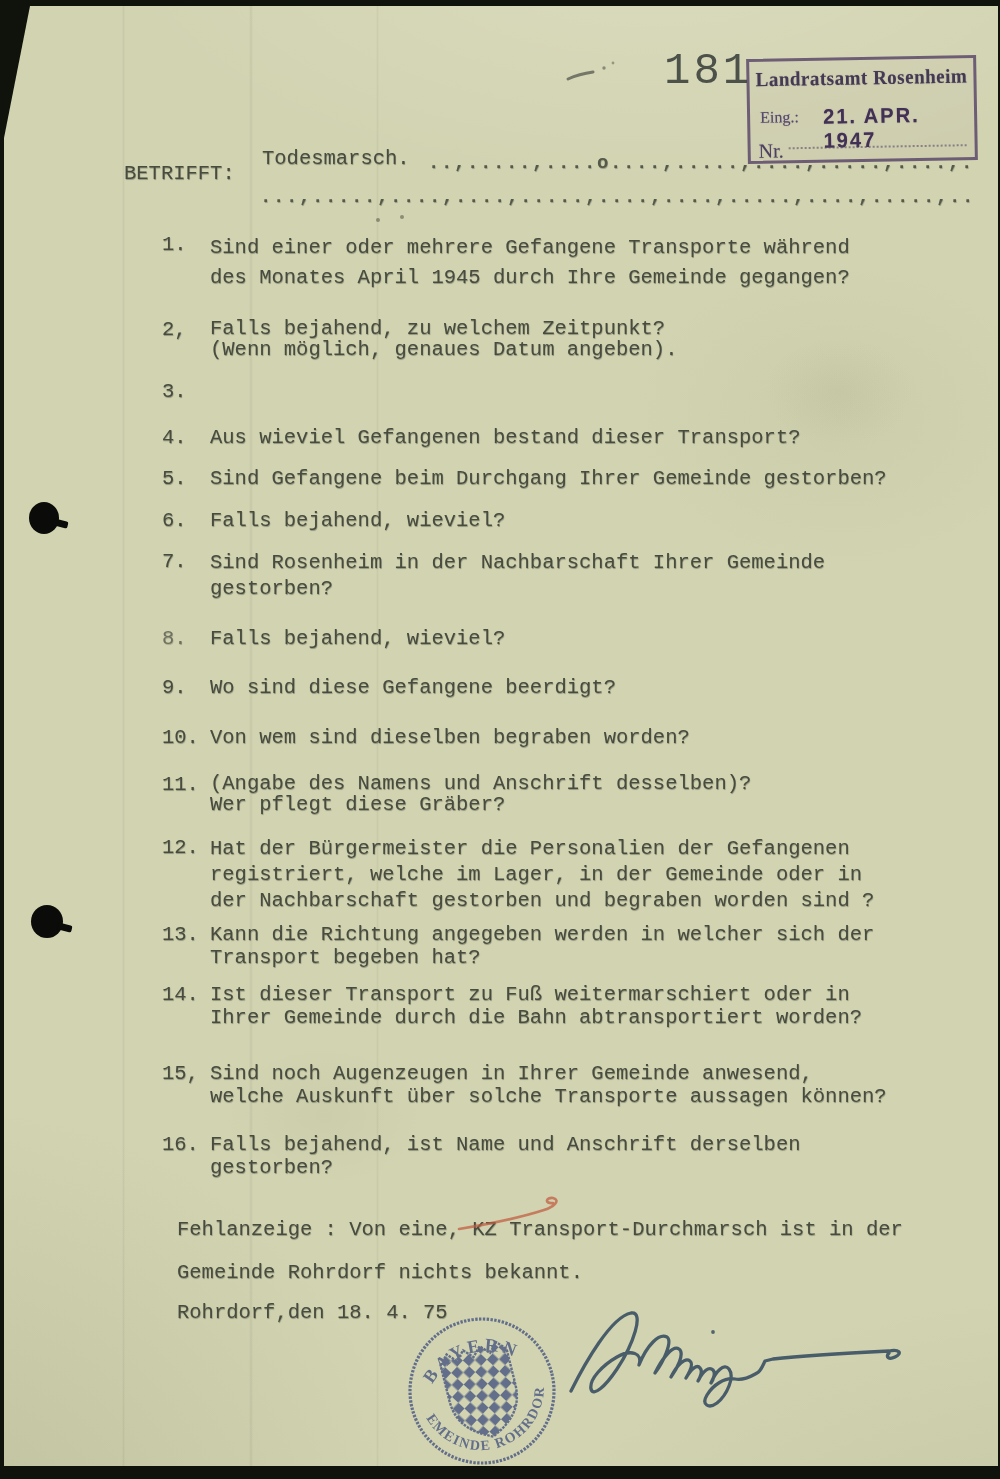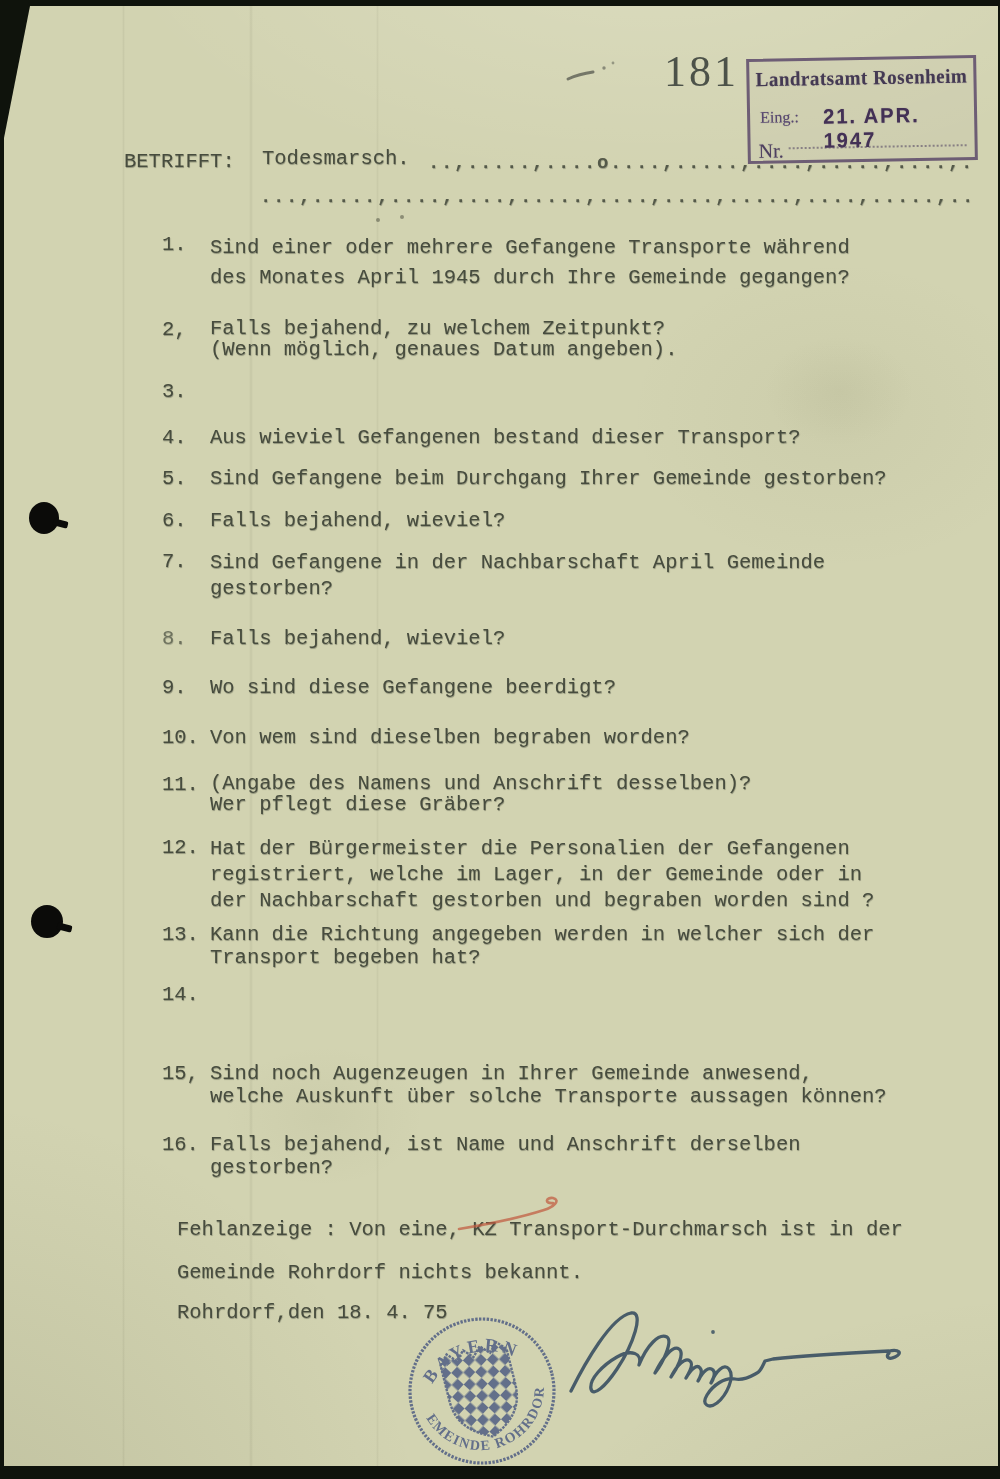--- a/index.html
+++ b/index.html
@@ -23,39 +23,39 @@
 
   .tw{font-family:"Liberation Mono",monospace;font-size:20.5px;color:#474c3e;
       text-shadow:.5px .5px .7px rgba(71,76,62,.45);white-space:nowrap;}
 
   .hole{position:absolute;background:#0b0b09;border-radius:50%;}
   .hole-top{left:25px;top:496px;width:30px;height:32px;}
   .hole-bottom{left:27px;top:899px;width:32px;height:33px;}
   .hole::after{content:'';position:absolute;right:-9px;bottom:7px;width:15px;height:7px;
       background:#0b0b09;border-radius:2px;transform:rotate(14deg);}
 
-  .pagenum{position:absolute;left:660px;top:40px;font-family:Liberation Serif, serif;
+  .pagenum{position:absolute;left:660px;top:40px;font-family:Liberation Mono, monospace;
       font-size:44px;letter-spacing:3px;color:#3a403a;opacity:.88;}
 
   .rstamp{position:absolute;left:743px;top:51px;width:224px;height:99px;
       border:3px solid rgba(82,62,100,.78);transform:rotate(-1deg);
       color:#4a3c5c;background:rgba(120,90,140,.04);
       text-shadow:0 0 1px rgba(82,62,100,.5);}
   .rstamp .office{margin-top:7px;text-align:center;font-family:"Liberation Serif",serif;
       font-weight:bold;font-size:19px;letter-spacing:.5px;color:#443a53;transform:scaleY(1.06);}
   .rstamp .eing{position:absolute;left:10px;top:47px;font-family:"Liberation Serif",serif;
       font-size:16px;color:#574870;}
   .rstamp .rdate{position:absolute;left:70px;top:44px;font-family:"Liberation Sans",sans-serif;
       font-weight:bold;font-size:21px;letter-spacing:2px;color:#433155;transform:scaleX(.96);}
   .rstamp .nr{position:absolute;left:8px;top:78px;font-family:"Liberation Serif",serif;
       font-size:20px;color:#4e4060;}
   .rstamp .nrdots{position:absolute;left:38px;top:86px;width:178px;height:0;
       border-bottom:2px dotted rgba(78,64,96,.55);}
 
-  .subject-label{position:absolute;left:120px;top:144px;}
+  .subject-label{position:absolute;left:120px;top:156px;}
   .subject-value{position:absolute;left:258px;top:141px;}
   .dots{position:absolute;overflow:hidden;font-weight:bold;font-size:19px;
       letter-spacing:1.6px;opacity:.9;}
   .d1{left:424px;top:146px;width:542px;}
   .d2{left:256px;top:180px;width:712px;}
   .speck{position:absolute;width:4px;height:4px;border-radius:50%;background:rgba(70,72,58,.5);}
 
   .qrow{position:absolute;left:158px;width:820px;}
   .qno{position:absolute;left:0;top:0;}
   .qtext{margin-left:48px;}
@@ -136,21 +136,21 @@
     </div>
     <div class="qrow tw" style="top:503px">
       <span class="qno">6.</span>
       <div class="qtext">
         <div class="qline">Falls bejahend, wieviel?</div>
       </div>
     </div>
     <div class="qrow tw lh26" style="top:544px">
       <span class="qno">7.</span>
       <div class="qtext">
-        <div class="qline">Sind Gefangene in der Nachbarschaft April Gemeinde</div>
+        <div class="qline">Sind Rosenheim in der Nachbarschaft Ihrer Gemeinde</div>
         <div class="qline">gestorben?</div>
       </div>
     </div>
     <div class="qrow tw" style="top:621px">
       <span class="qno faded">8.</span>
       <div class="qtext">
         <div class="qline">Falls bejahend, wieviel?</div>
       </div>
     </div>
     <div class="qrow tw" style="top:670px">
@@ -182,20 +182,24 @@
     </div>
     <div class="qrow tw" style="top:917px">
       <span class="qno">13.</span>
       <div class="qtext">
         <div class="qline">Kann die Richtung angegeben werden in welcher sich der</div>
         <div class="qline">Transport begeben hat?</div>
       </div>
     </div>
     <div class="qrow tw" style="top:977px">
       <span class="qno">14.</span>
+      <div class="qtext">
+        <div class="qline">Ist dieser Transport zu Fuß weitermarschiert oder in</div>
+        <div class="qline">Ihrer Gemeinde durch die Bahn abtransportiert worden?</div>
+      </div>
     </div>
     <div class="qrow tw" style="top:1056px">
       <span class="qno">15,</span>
       <div class="qtext">
         <div class="qline">Sind noch Augenzeugen in Ihrer Gemeinde anwesend,</div>
         <div class="qline">welche Auskunft über solche Transporte aussagen können?</div>
       </div>
     </div>
     <div class="qrow tw" style="top:1127px">
       <span class="qno">16.</span>

